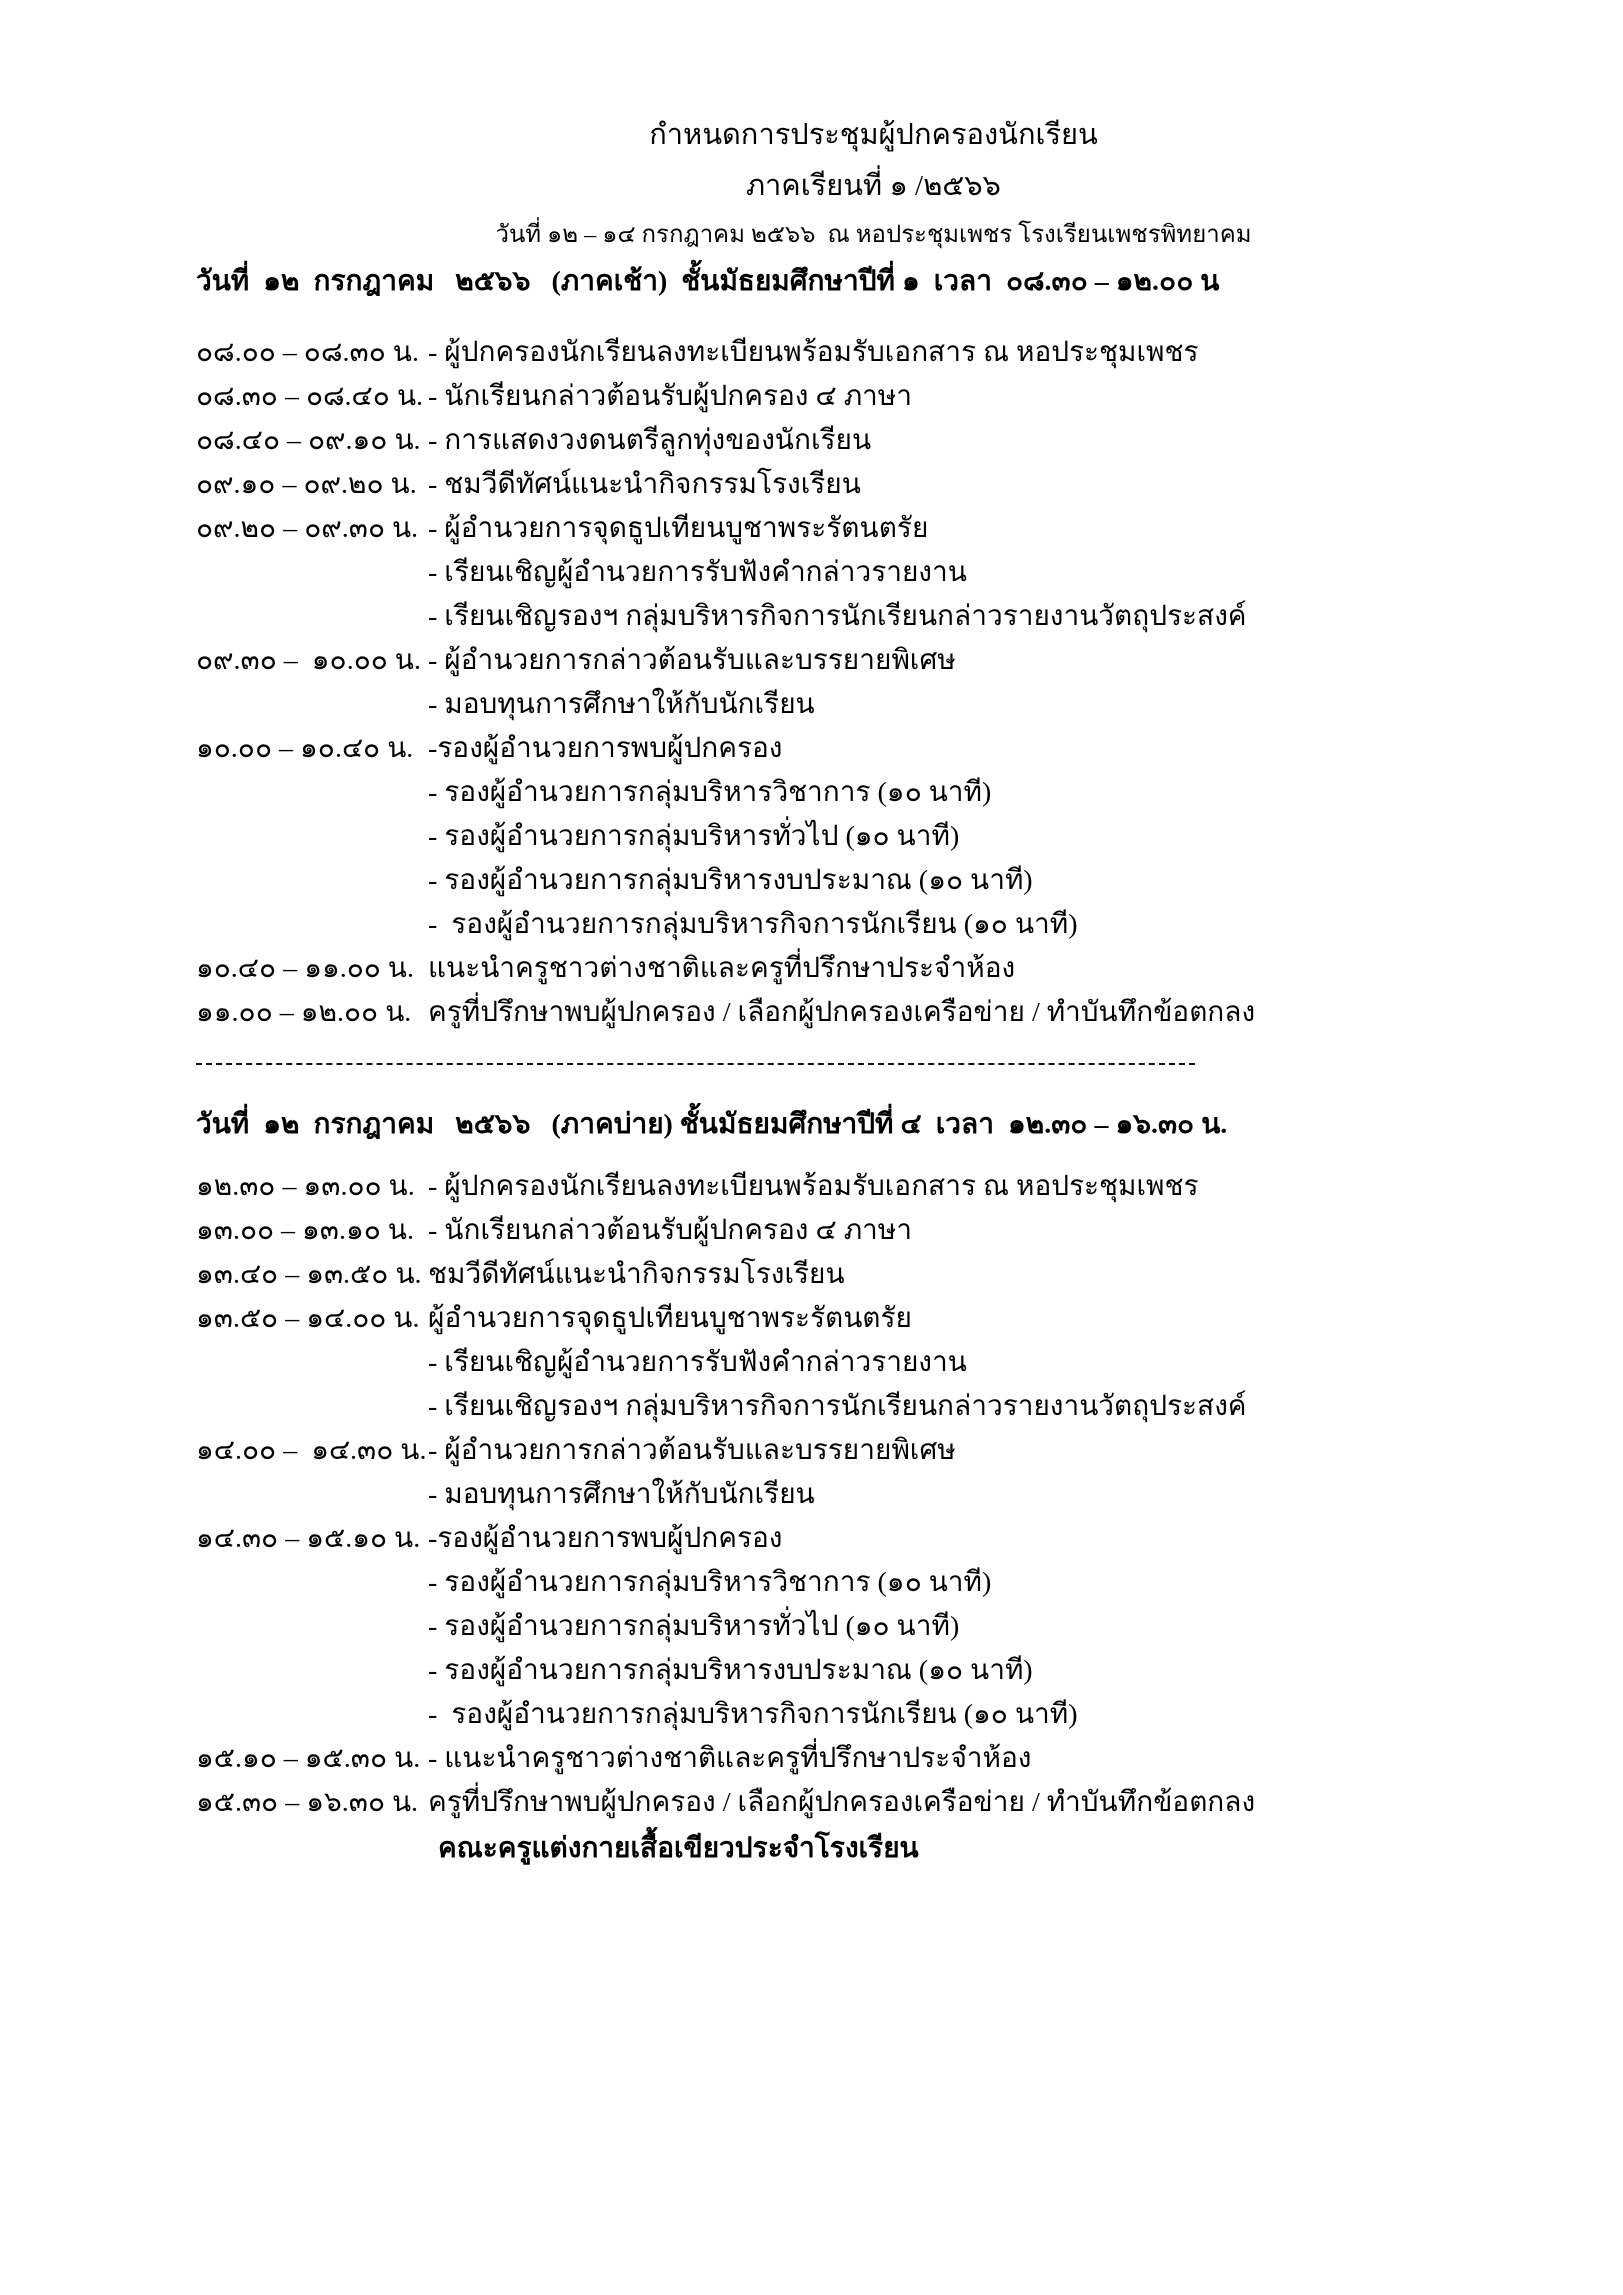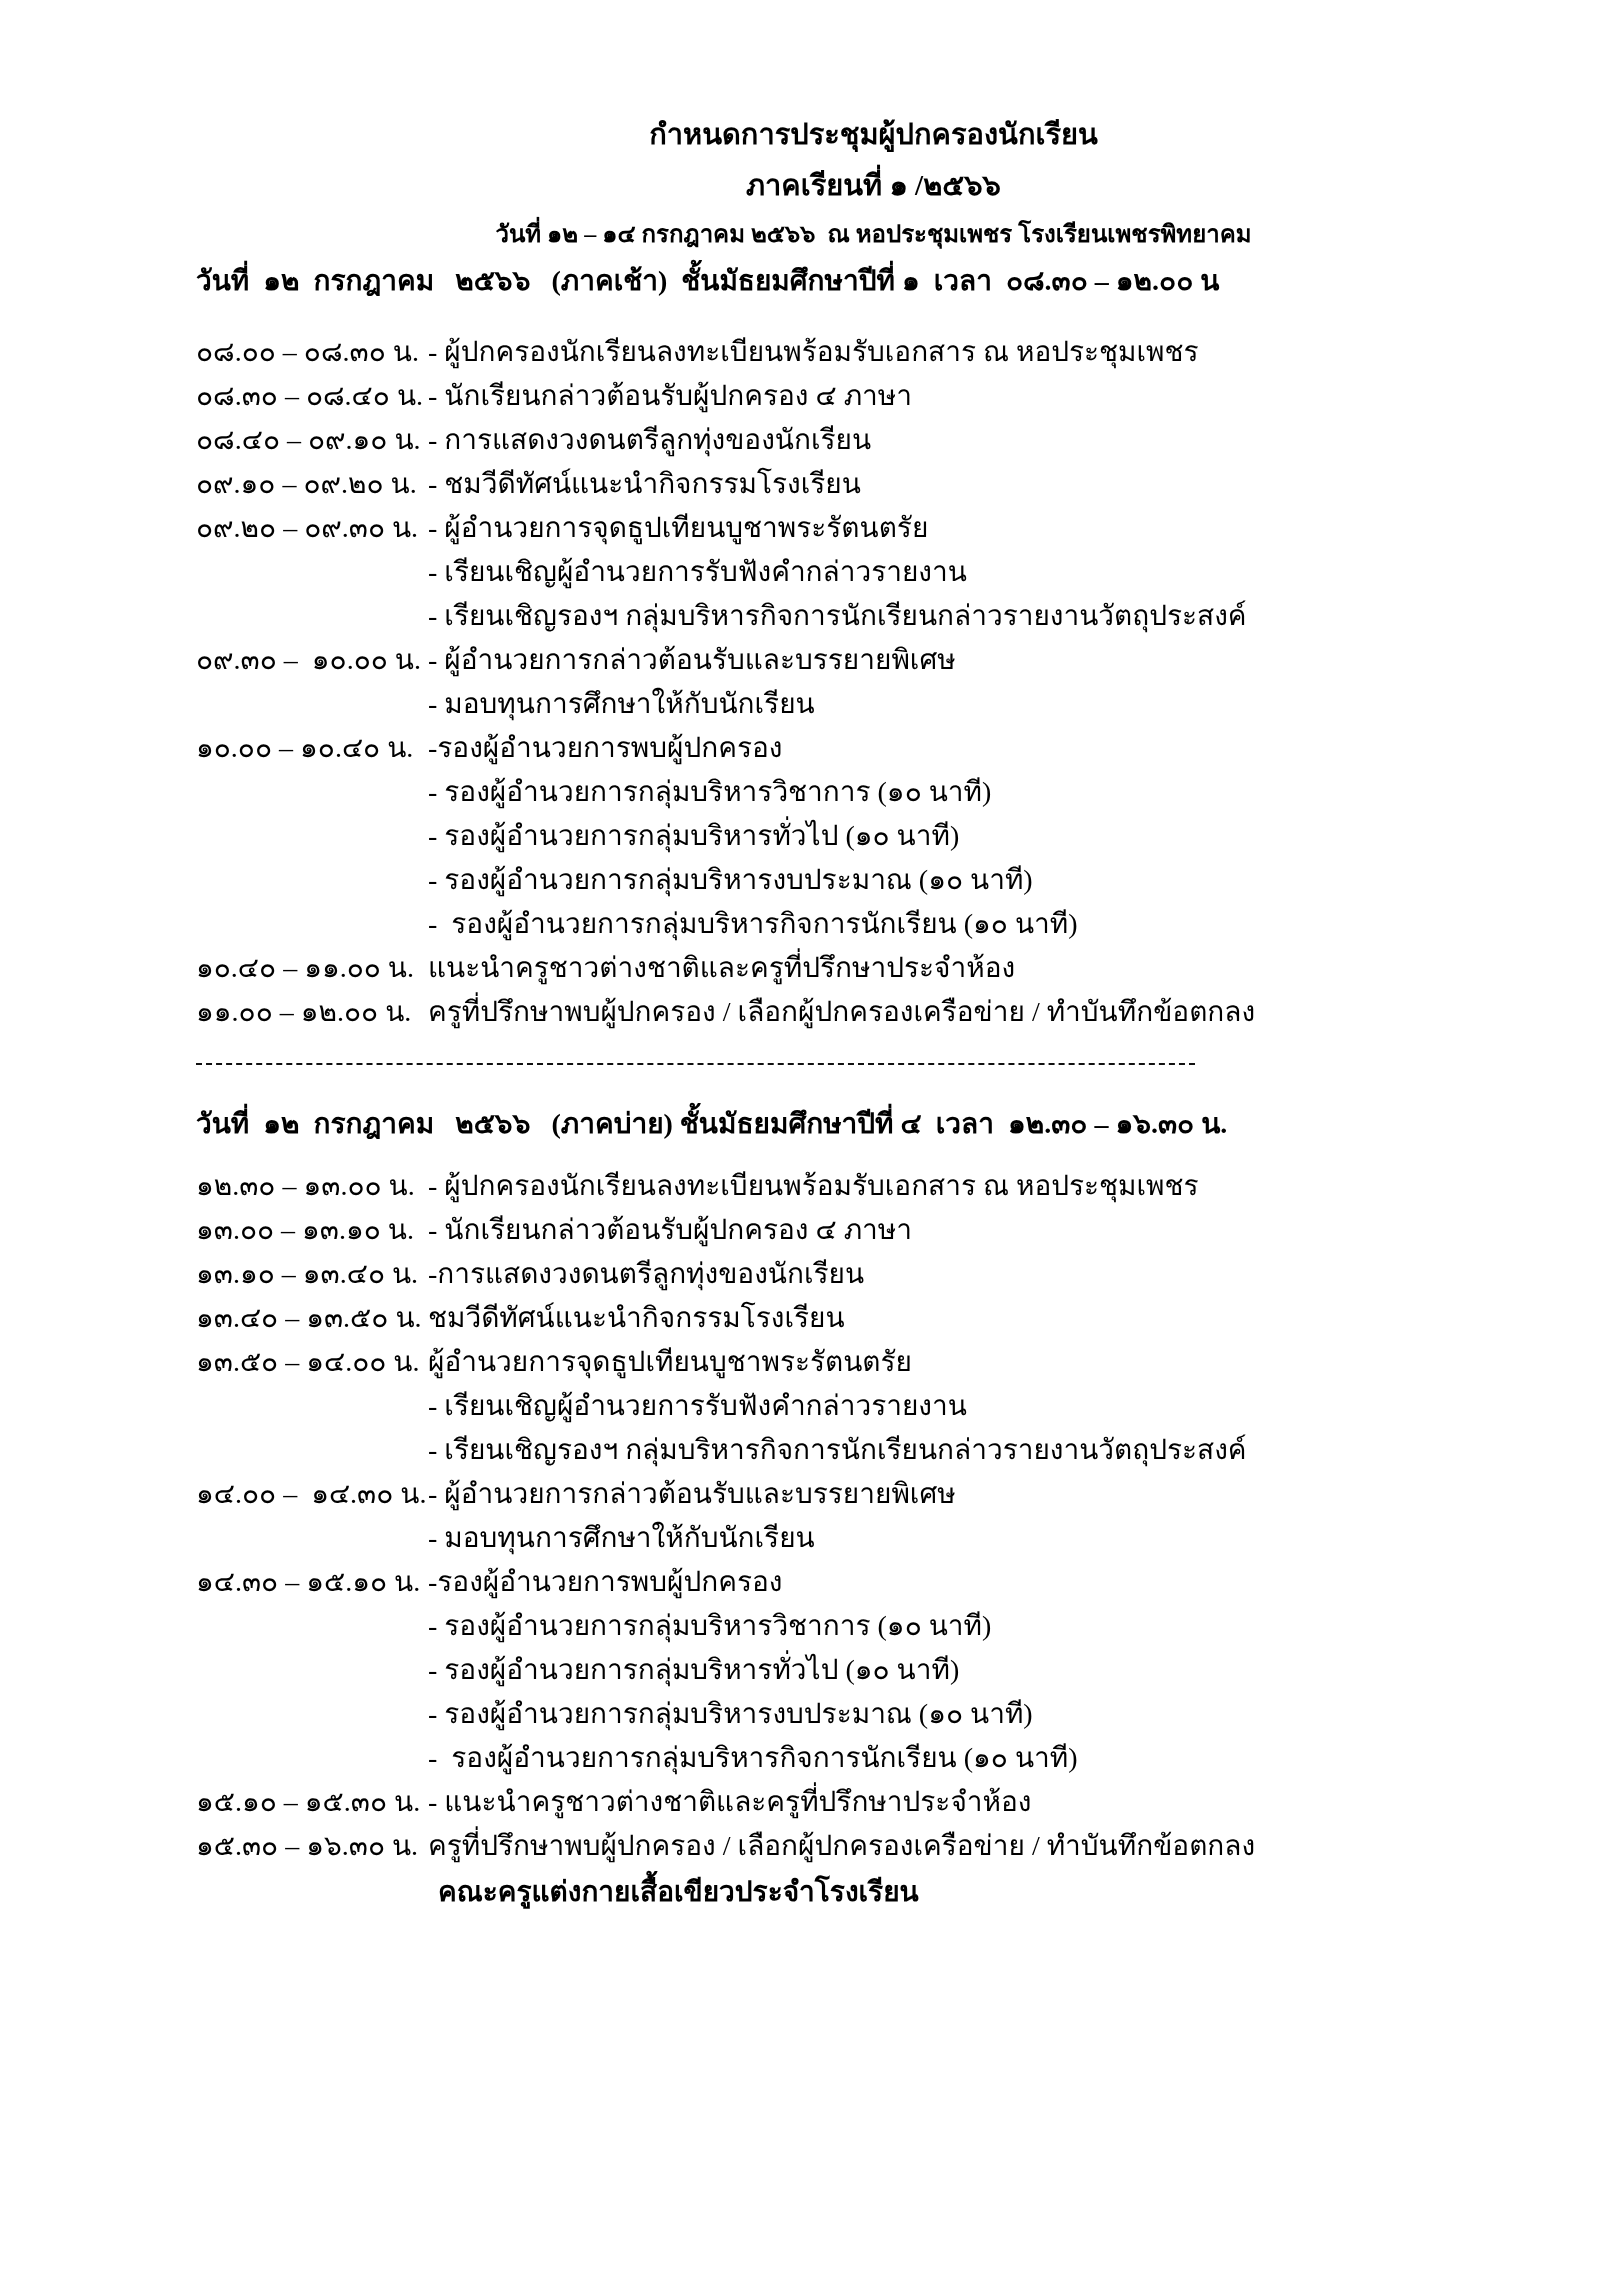--- a/index.html
+++ b/index.html
@@ -9,21 +9,21 @@
     height: 2295px;
     background: #ffffff;
     color: #000000;
     font-family: "Liberation Serif", "DejaVu Serif", serif;
     font-size: 28px;
     box-sizing: border-box;
     padding-top: 108px;
     overflow: hidden;
   }
   .center-line { text-align: center; padding-left: 124px; white-space: pre-wrap; }
-  .bold { font-weight: 700; }
+  .bold { font-weight: 400; }
   .title-line1 { line-height: 52px; font-size: 29px; }
   .title-line2 { line-height: 51px; font-size: 29px; }
   .title-line3 { line-height: 47px; font-size: 24px; }
   .session-header {
     padding-left: 196px;
     font-weight: 700;
     line-height: 46px;
     white-space: pre-wrap;
   }
   .session-header.first { margin-top: 0; }
@@ -135,24 +135,20 @@
       <div class="session-rows second">
         <div class="row">
           <span class="time">๑๒.๓๐ – ๑๓.๐๐ น.</span>
           <span class="desc">- ผู้ปกครองนักเรียนลงทะเบียนพร้อมรับเอกสาร ณ หอประชุมเพชร</span>
         </div>
         <div class="row">
           <span class="time">๑๓.๐๐ – ๑๓.๑๐ น.</span>
           <span class="desc">- นักเรียนกล่าวต้อนรับผู้ปกครอง ๔ ภาษา</span>
         </div>
         <div class="row">
-          <span class="time">๑๓.๑๐ – ๑๓.๔๐ น.</span>
-          <span class="desc">-การแสดงวงดนตรีลูกทุ่งของนักเรียน</span>
-        </div>
-        <div class="row">
           <span class="time">๑๓.๔๐ – ๑๓.๕๐ น.</span>
           <span class="desc">ชมวีดีทัศน์แนะนำกิจกรรมโรงเรียน</span>
         </div>
         <div class="row">
           <span class="time">๑๓.๕๐ – ๑๔.๐๐ น.</span>
           <span class="desc">ผู้อำนวยการจุดธูปเทียนบูชาพระรัตนตรัย</span>
         </div>
         <div class="row sub">
           <span class="time"></span>
           <span class="desc">- เรียนเชิญผู้อำนวยการรับฟังคำกล่าวรายงาน</span>

